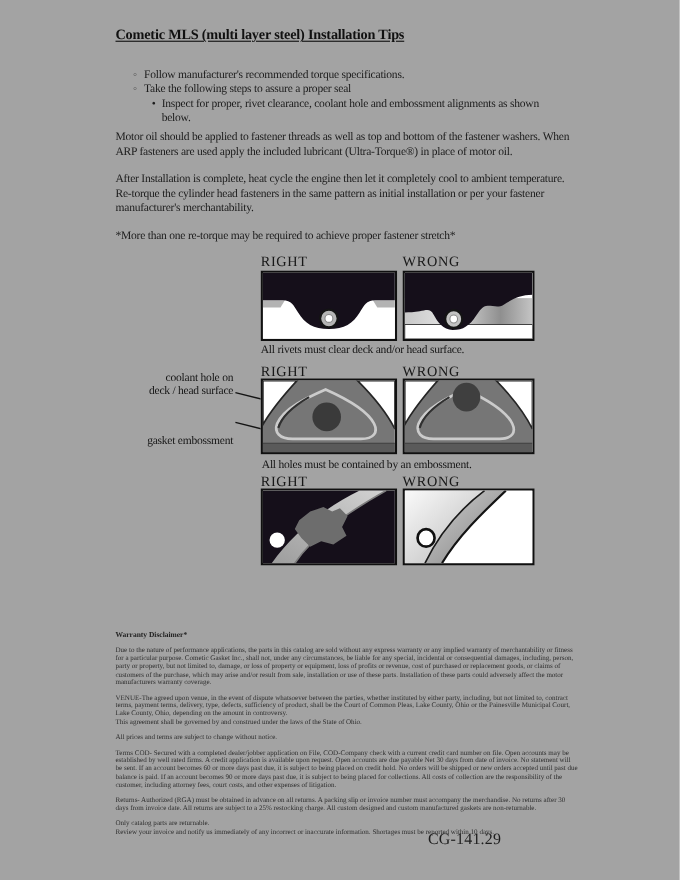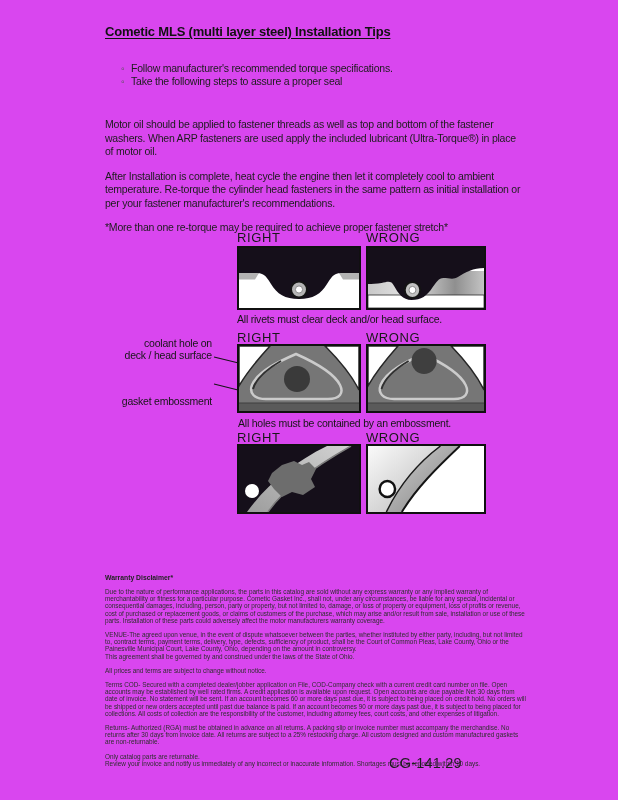--- a/index.html
+++ b/index.html
@@ -1,18 +1,18 @@
 <!DOCTYPE html>
 <html><head>
 <meta charset="utf-8">
 <style>
   html,body { margin:0; padding:0; background:#ffffff; }
   .page {
-    position:relative; width:618px; height:800px; background:#d946ef;
-    font-family:Liberation Sans, sans-serif; color:#1c1c1c; overflow:hidden;
+    position:relative; width:618px; height:800px; background:#a3a3a3;
+    font-family:Liberation Serif, serif; color:#1c1c1c; overflow:hidden;
   }
   
   .tips { position:absolute; left:105px; top:22px; width:428px; }
   .title {
     font-size:13px; font-weight:bold; letter-spacing:-0.2px; margin:0 0 7px 0;
     text-decoration:underline; text-underline-offset:2px; color:#111;
     display:inline-block;
   }
   .bullets { list-style:none; margin:16px; padding:0; font-size:10.5px; letter-spacing:-0.22px; line-height:13px; }
   .bullets li { position:relative; }
@@ -41,26 +41,27 @@
 </head>
 <body>
 
 <div class="page">
 
   <section class="tips">
     <h1 class="title">Cometic MLS (multi layer steel) Installation Tips</h1>
     <ul class="bullets">
       <li class="b1">Follow manufacturer's recommended torque specifications.</li>
       <li class="b1">Take the following steps to assure a proper seal</li>
+      <li class="b2">Inspect for proper, rivet clearance, coolant hole and embossment alignments as shown below.</li>
     </ul>
   </section>
 
   <section class="diesel">
     <p>Motor oil should be applied to fastener threads as well as top and bottom of the fastener washers. When ARP fasteners are used apply the included lubricant (Ultra-Torque®) in place of motor oil.</p>
-    <p>After Installation is complete, heat cycle the engine then let it completely cool to ambient temperature. Re-torque the cylinder head fasteners in the same pattern as initial installation or per your fastener manufacturer's recommendations.</p>
+    <p>After Installation is complete, heat cycle the engine then let it completely cool to ambient temperature. Re-torque the cylinder head fasteners in the same pattern as initial installation or per your fastener manufacturer's merchantability.</p>
     <p>*More than one re-torque may be required to achieve proper fastener stretch*</p>
   </section>
 
   <div class="dlabel" style="left:237px; top:230px; width:124px;">RIGHT</div>
   <div class="dlabel" style="left:366px; top:230px; width:120px;">WRONG</div>
 
   <div class="panel" style="left:237px; top:246px; width:124px; height:64px;">
     <svg width="120" height="60" viewBox="0 0 120 60" preserveAspectRatio="none">
       <rect x="0" y="0" width="120" height="60" fill="#ffffff"></rect>
       <path d="M0 25 H20 L16 31.5 H0 Z" fill="#b3b3b3"></path>

